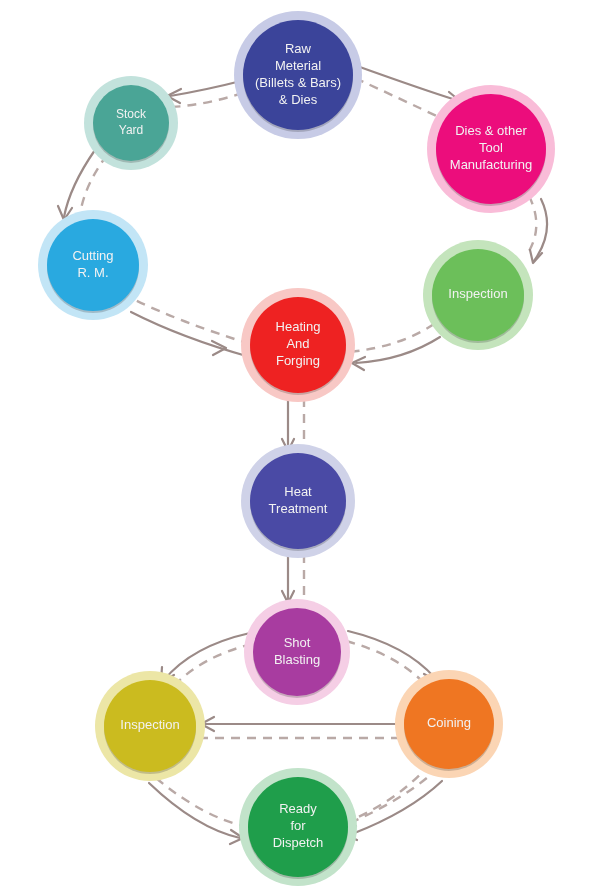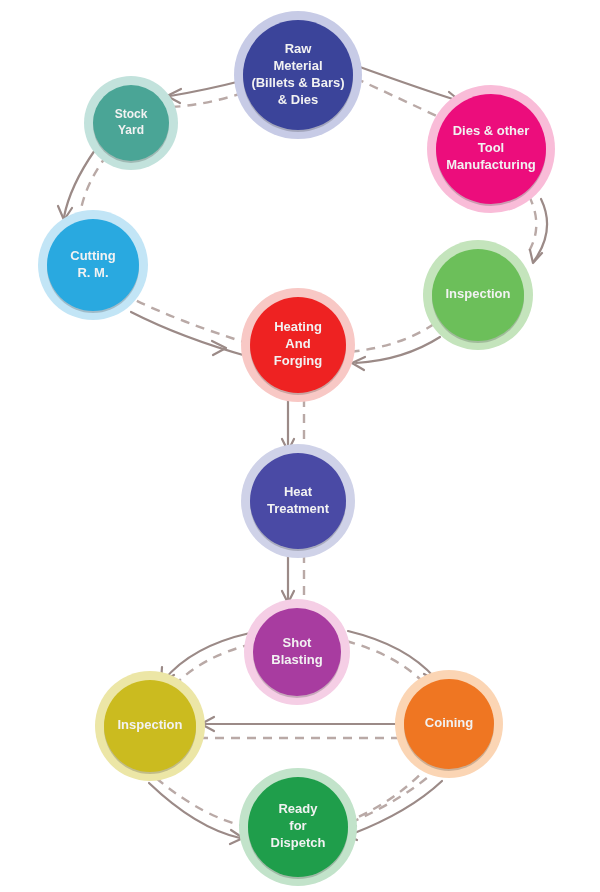--- a/index.html
+++ b/index.html
@@ -10,21 +10,20 @@
   body {
     width: 600px;
     height: 892px;
     font-family: "Liberation Sans", sans-serif;
     overflow: hidden;
   }
   #flow-root {
     position: relative;
     width: 600px;
     height: 892px;
-    font-weight: bold;
   }
   svg#flow-svg {
     position: absolute;
     top: 0;
     left: 0;
     width: 600px;
     height: 892px;
     display: block;
   }
   .node-label {

